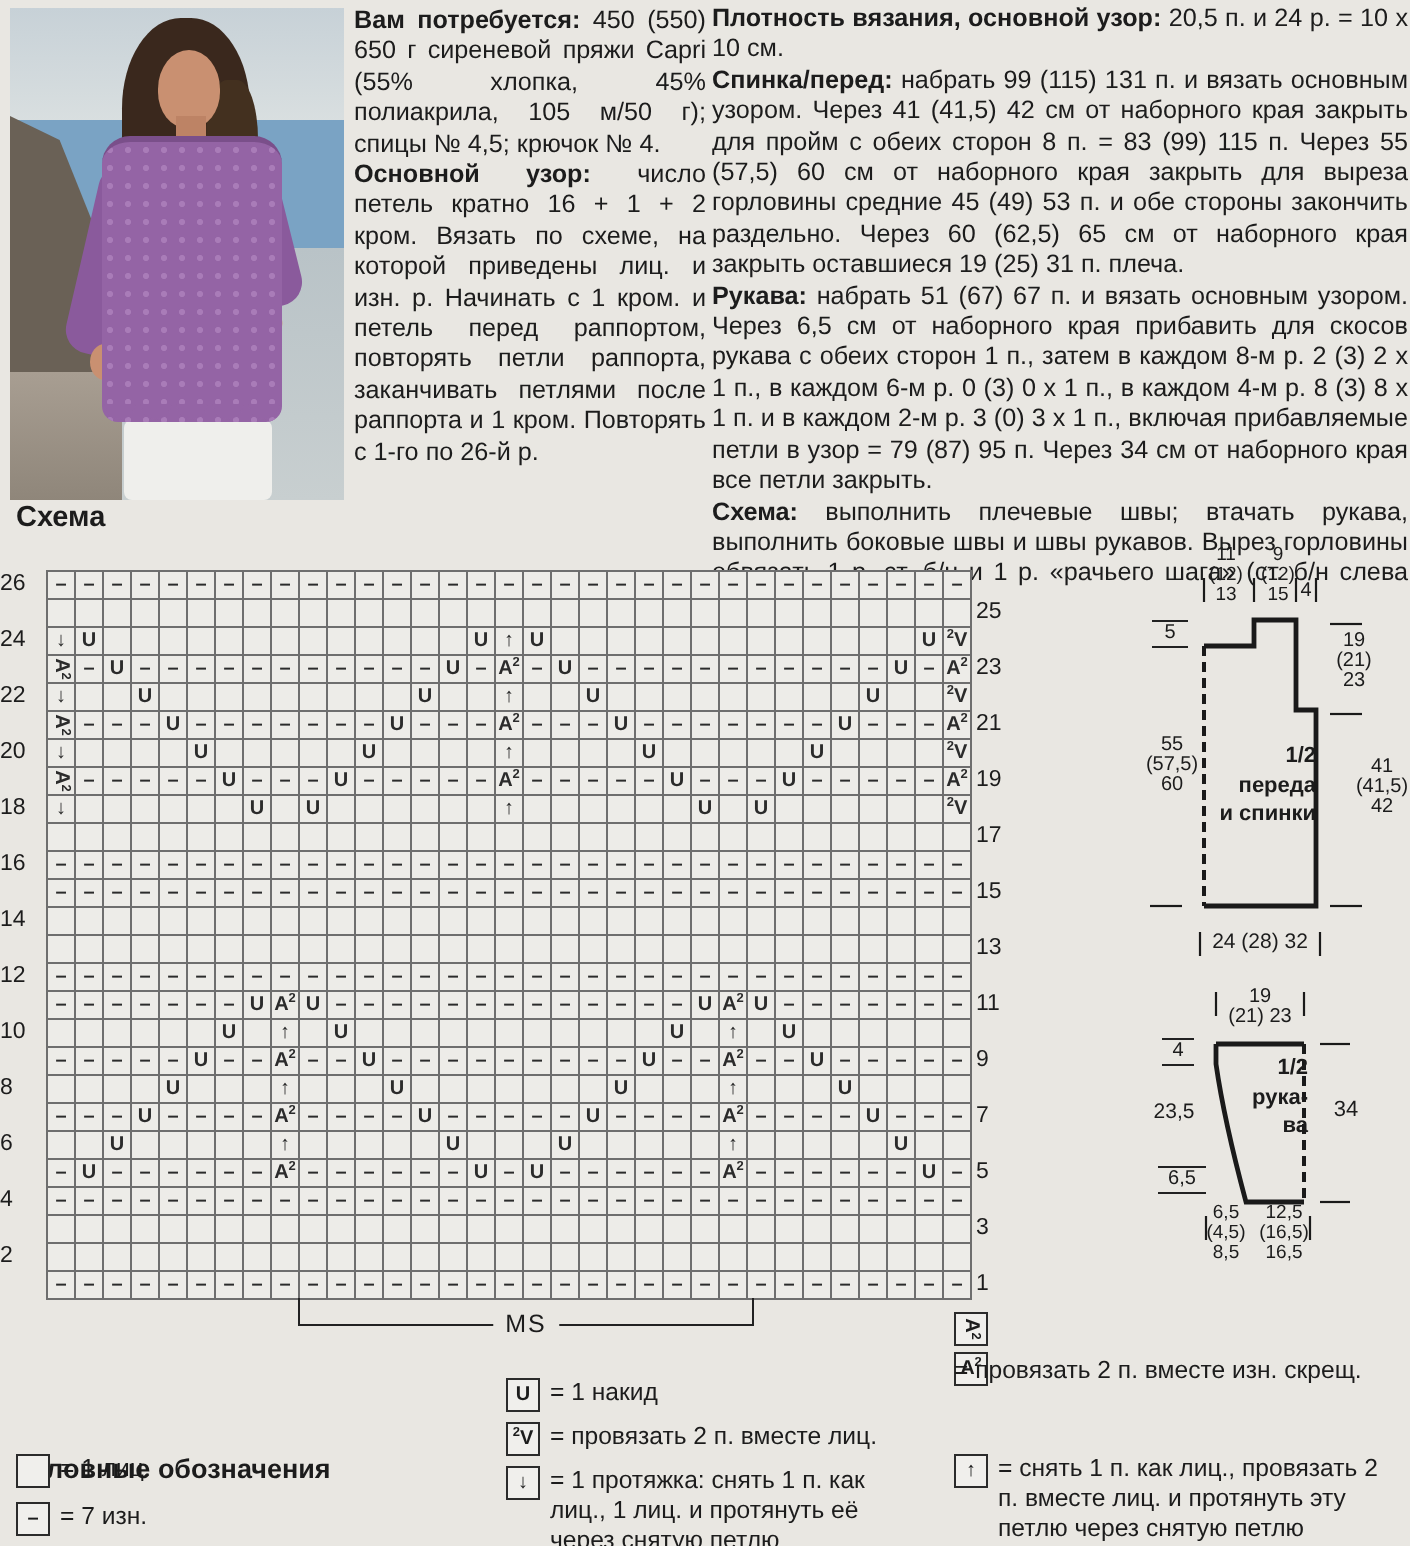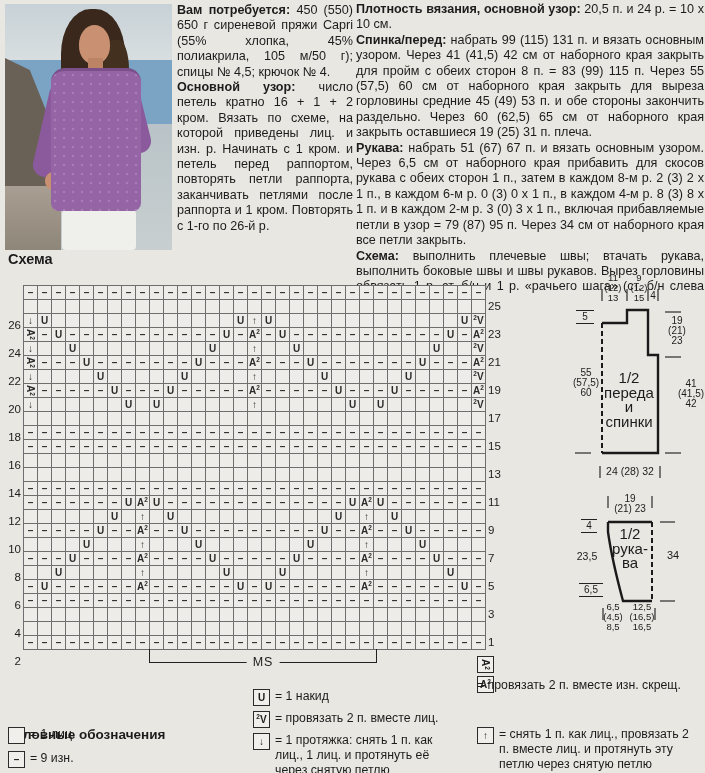--- a/index.html
+++ b/index.html
@@ -41,32 +41,32 @@
 
   
   #chart-grid{left:23px;top:285px;display:grid;grid-template-columns:repeat(33,14px);
               grid-auto-rows:14px;border-left:1px solid #6e6e6e;border-top:1px solid #6e6e6e;
               background:#edece8;}
   .cell{border-right:1px solid #6e6e6e;border-bottom:1px solid #6e6e6e;display:flex;
         align-items:center;justify-content:center;font-size:10px;font-weight:600;color:#2b2b2b;}
   .cell i,.symbox i{font-style:normal;font-size:6.5px;line-height:6px;position:relative;top:-3px;}
   .rot{display:inline-block;transform:rotate(90deg);}
   .nums div{height:14px;line-height:14px;font-size:11.5px;}
-  #nums-left{left:0;top:285px;width:21px;text-align:right;margin-top:33px;}
+  #nums-left{left:0;top:285px;width:21px;text-align:left;}
   #nums-right{left:488px;top:285px;width:20px;text-align:left;}
   #ms-bracket{left:149px;top:649px;width:226px;height:13px;
               border-left:1.3px solid #222;border-right:1.3px solid #222;border-bottom:1.3px solid #222;}
   #ms-bracket span{position:absolute;left:50%;top:13px;transform:translate(-50%,-50%);
                    background:#e9e7e2;padding:0 6px;font-size:12.5px;letter-spacing:1px;}
 
   
   .meas{position:absolute;font-size:10px;line-height:10px;text-align:center;}
   .meas span{display:block;}
   .bordered{border-top:1.1px solid #222;border-bottom:1.1px solid #222;padding:1px 2px;display:inline-block;}
-  .piece-name{position:absolute;font-size:15px;line-height:14.5px;text-align:center;}
+  .piece-name{position:absolute;font-size:11px;line-height:14.5px;text-align:right;font-weight:bold;}
   svg{position:absolute;overflow:visible;}
 
   
   #legend-title{left:8px;top:695px;font-size:13.5px;font-weight:bold;margin-top:32px;}
   .leg-item{position:absolute;display:flex;gap:5px;font-size:12.3px;line-height:15px;}
   .symbox{flex:0 0 auto;width:15px;height:15px;border:1.4px solid #2b2b2b;display:flex;
           align-items:center;justify-content:center;font-size:10px;font-weight:600;background:#f0efec;}
 </style>
 </head>
 <body>
@@ -1133,21 +1133,21 @@
   </div>
 
   <div id="legend-title" class="abs">Условные обозначения</div>
   <div id="legend-items">
       <div class="leg-item" style="left: 8px; top: 727px; width: 130px;">
         <span class="symbox"></span>
         <span>= 1 лиц.</span>
       </div>
       <div class="leg-item" style="left: 8px; top: 751px; width: 130px;">
         <span class="symbox">–</span>
-        <span>= 9 изн.</span>
+        <span>= 7 изн.</span>
       </div>
       <div class="leg-item" style="left: 253px; top: 689px; width: 208px;">
         <span class="symbox">U</span>
         <span>= 1 накид</span>
       </div>
       <div class="leg-item" style="left: 253px; top: 711px; width: 208px;">
         <span class="symbox"><i>2</i>V</span>
         <span>= провязать 2 п. вместе лиц.</span>
       </div>
       <div class="leg-item" style="left: 253px; top: 733px; width: 208px;">

